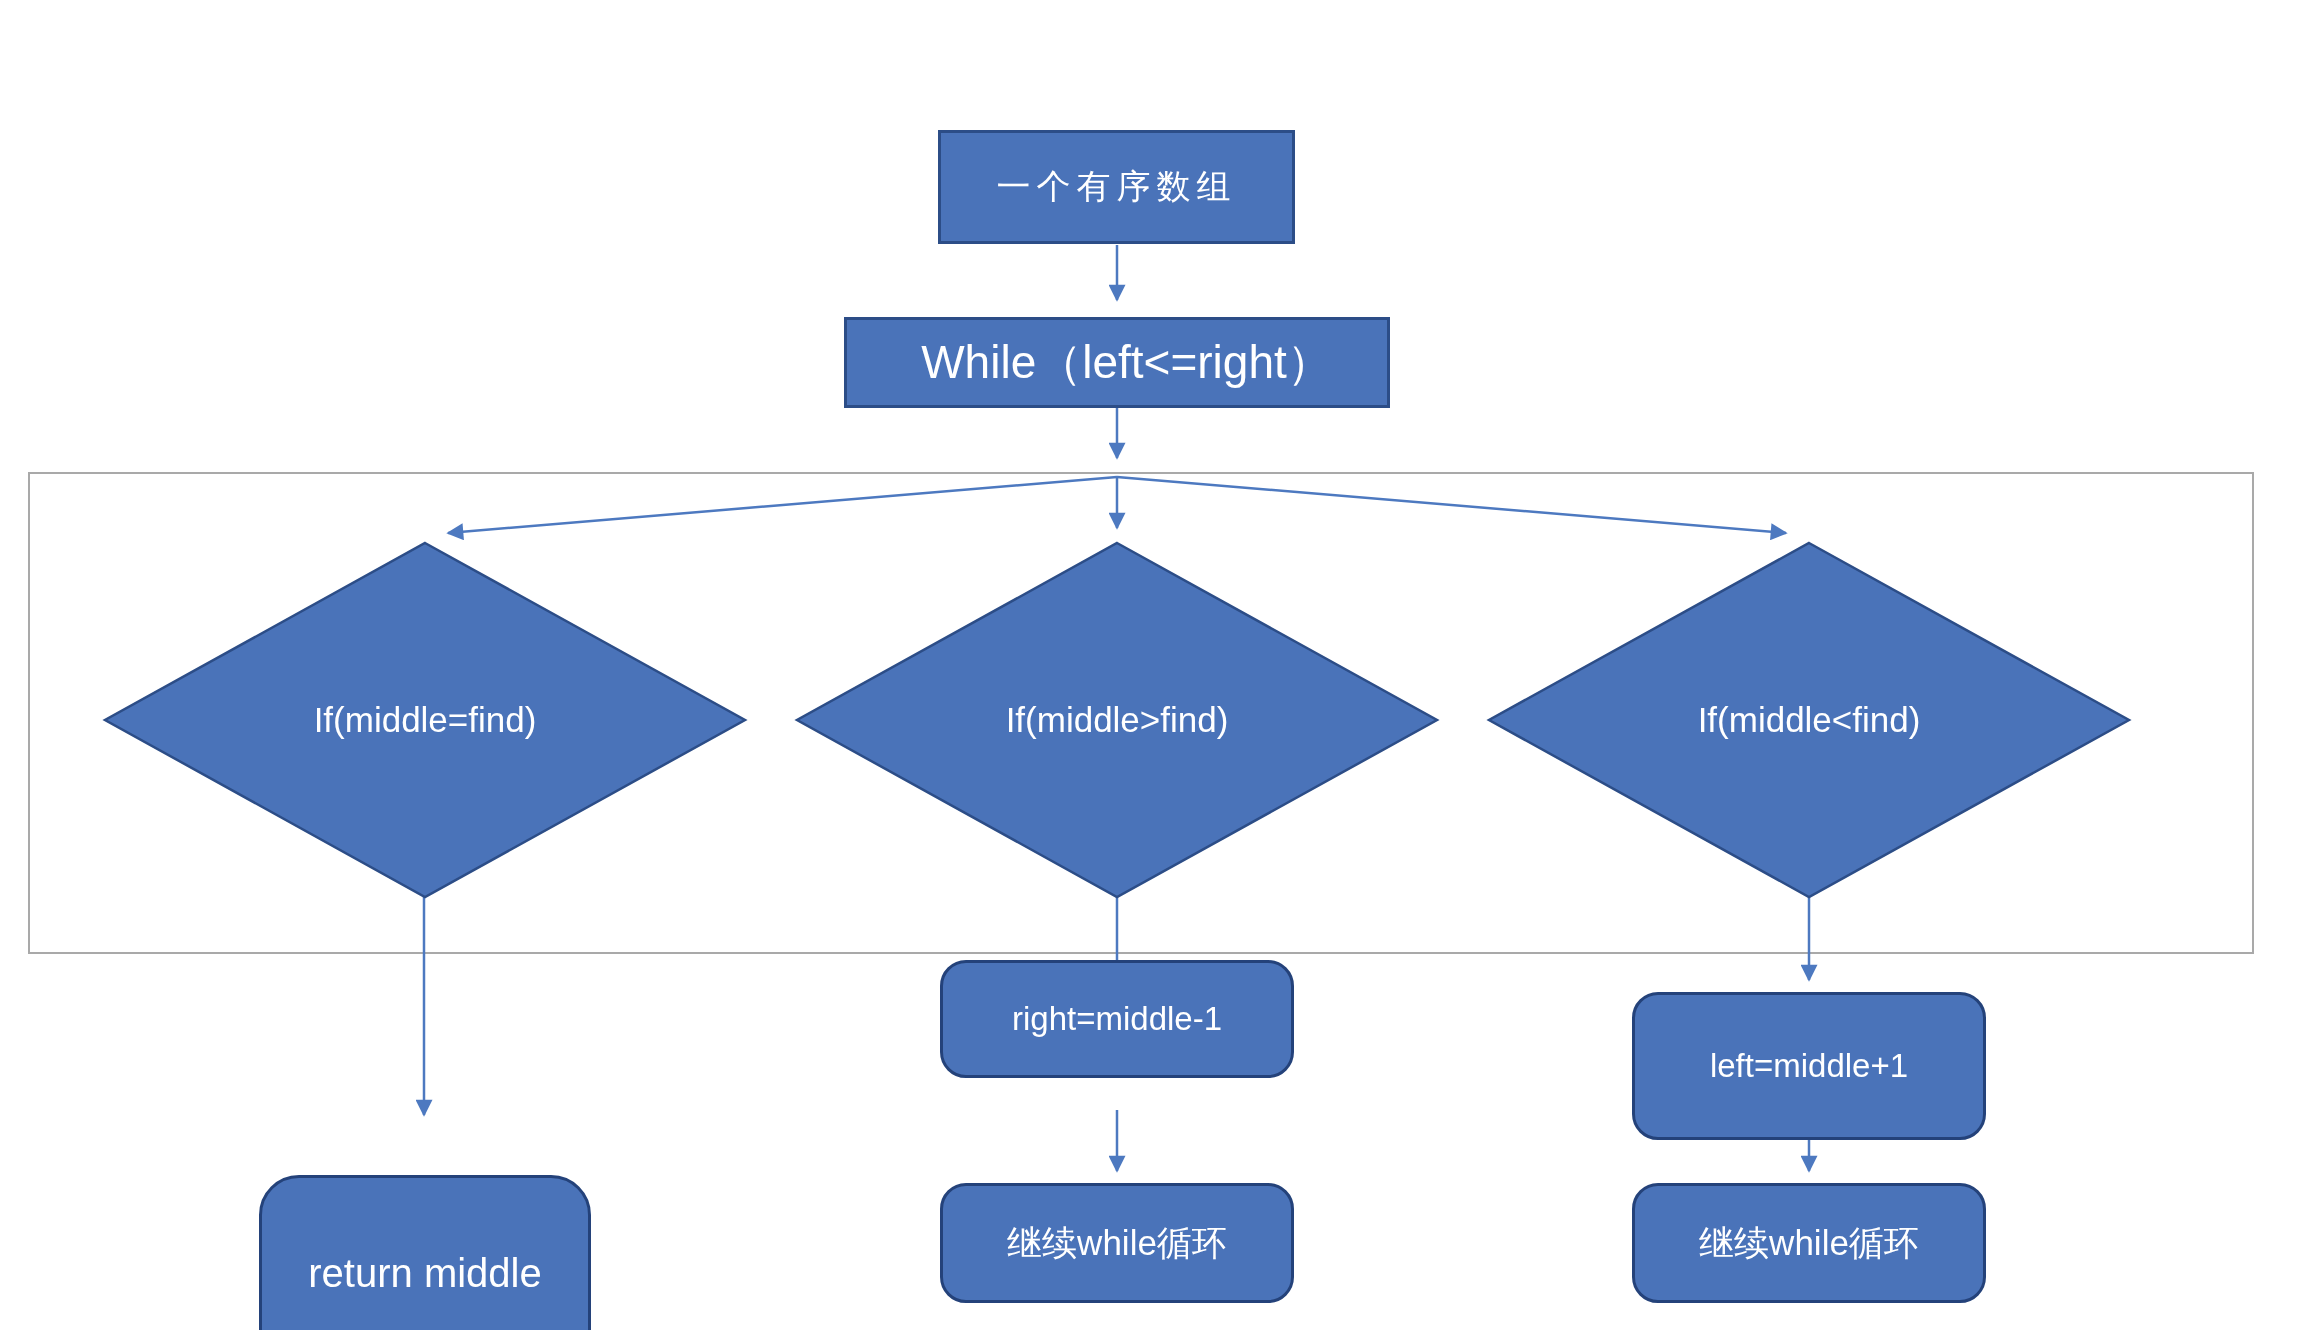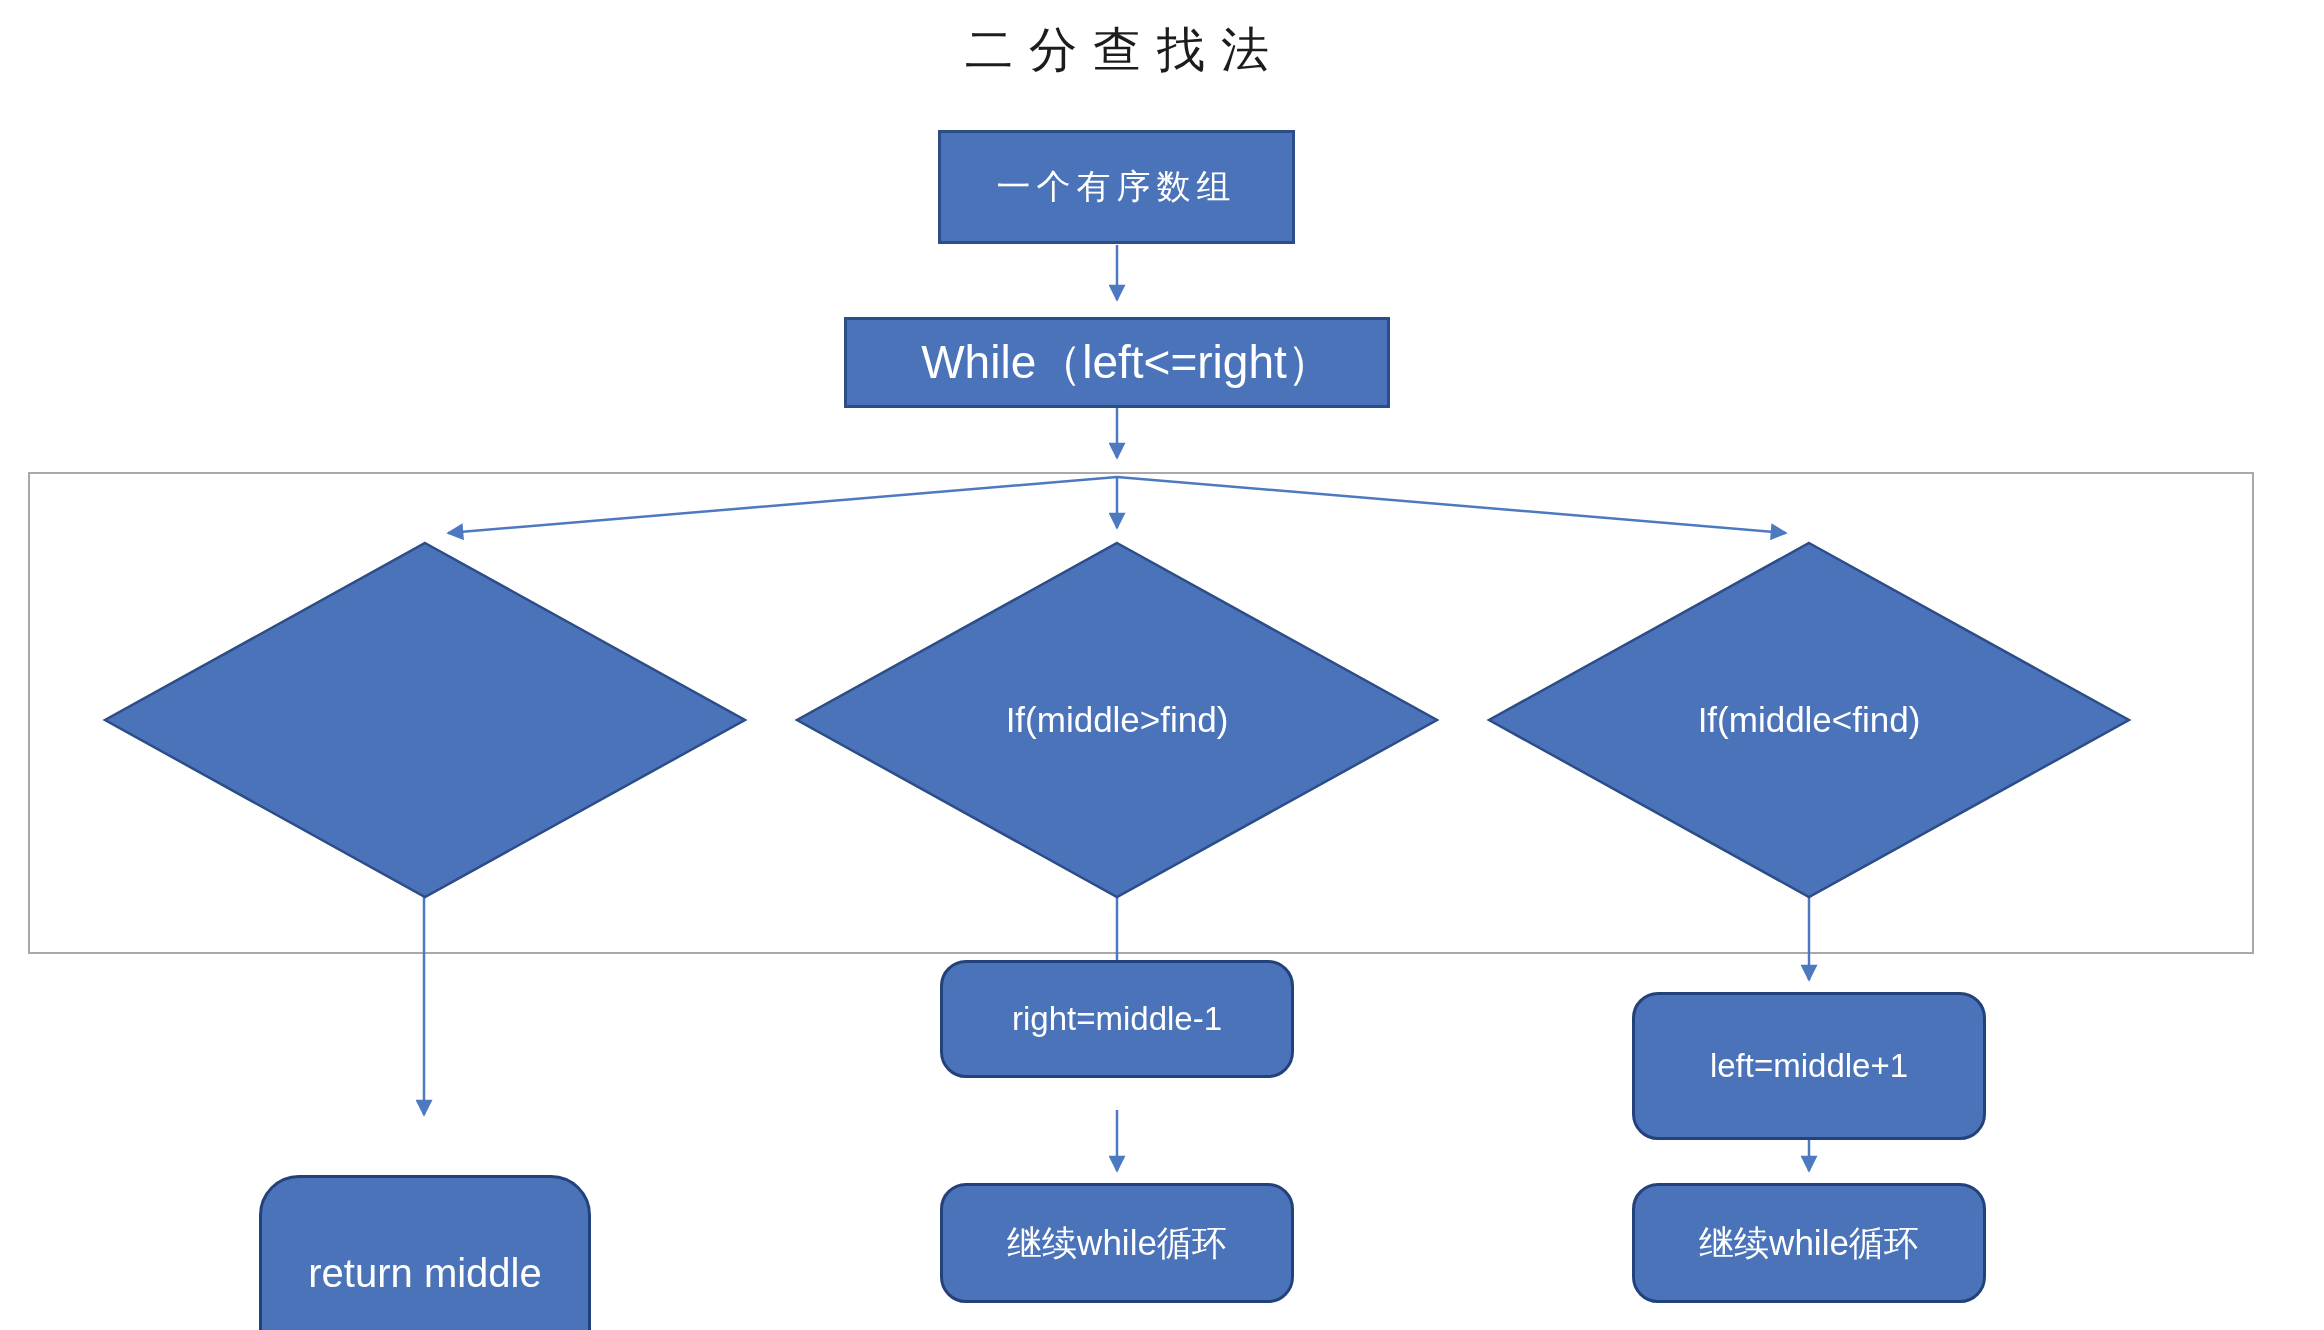--- a/index.html
+++ b/index.html
@@ -144,30 +144,30 @@
     <line x1="1117" y1="897" x2="1117" y2="980" marker-end="url(#arrow)"></line>
     <line x1="1117" y1="1110" x2="1117" y2="1171" marker-end="url(#arrow)"></line>
     <line x1="1809" y1="897" x2="1809" y2="980" marker-end="url(#arrow)"></line>
     <line x1="1809" y1="1110" x2="1809" y2="1171" marker-end="url(#arrow)"></line>
 
     <polygon class="diamond" points="425,543 745,720 425,897 105,720"></polygon>
     <polygon class="diamond" points="1117,543 1437,720 1117,897 797,720"></polygon>
     <polygon class="diamond" points="1809,543 2129,720 1809,897 1489,720"></polygon>
   </svg>
 
-  <div class="page-title">二分查找法</div>
 
   <div class="node rect-node start-node">
     <span>一个有序数组</span>
   </div>
 
   <div class="node rect-node while-node">
     <span>While（left&lt;=right）</span>
   </div>
 
+  <div class="diamond-label label-equal">If(middle=find)</div>
   <div class="diamond-label label-less">If(middle&lt;find)</div>
   <div class="diamond-label label-greater">If(middle&gt;find)</div>
 
   <div class="node terminal-node return-node">
     <span>return middle</span>
   </div>
 
   <div class="node rounded-node update-right-node">
     <span>right=middle-1</span>
   </div>

